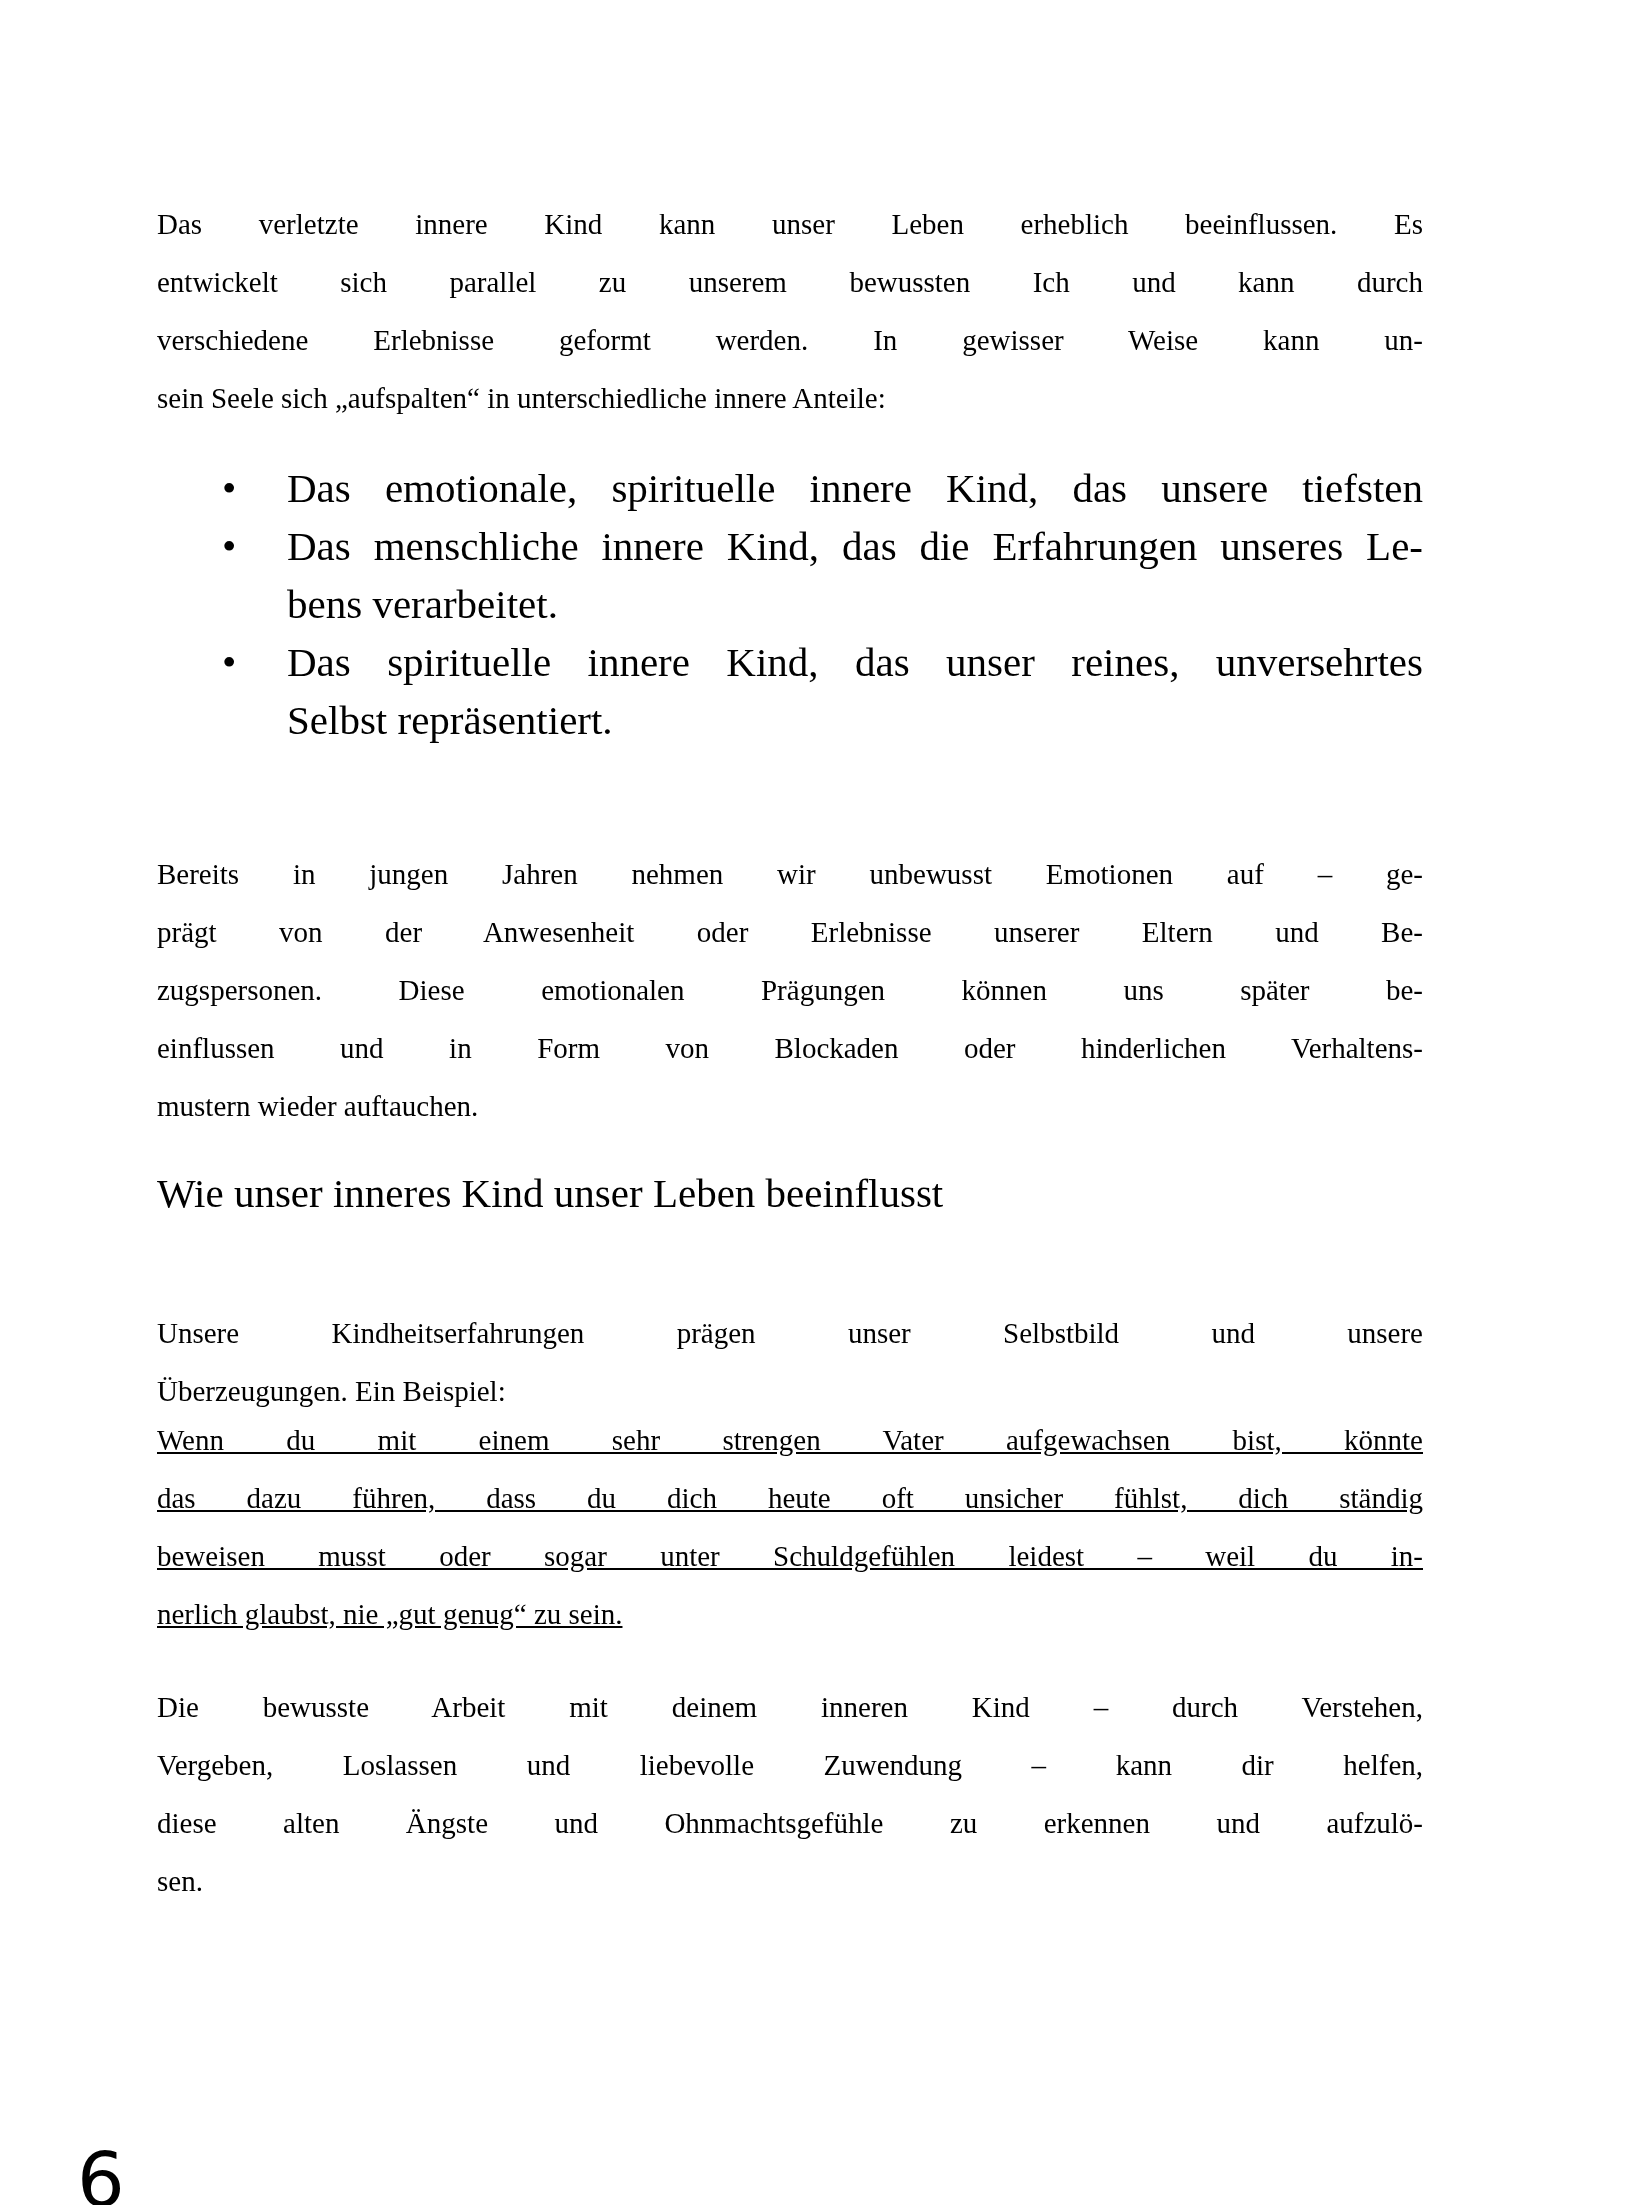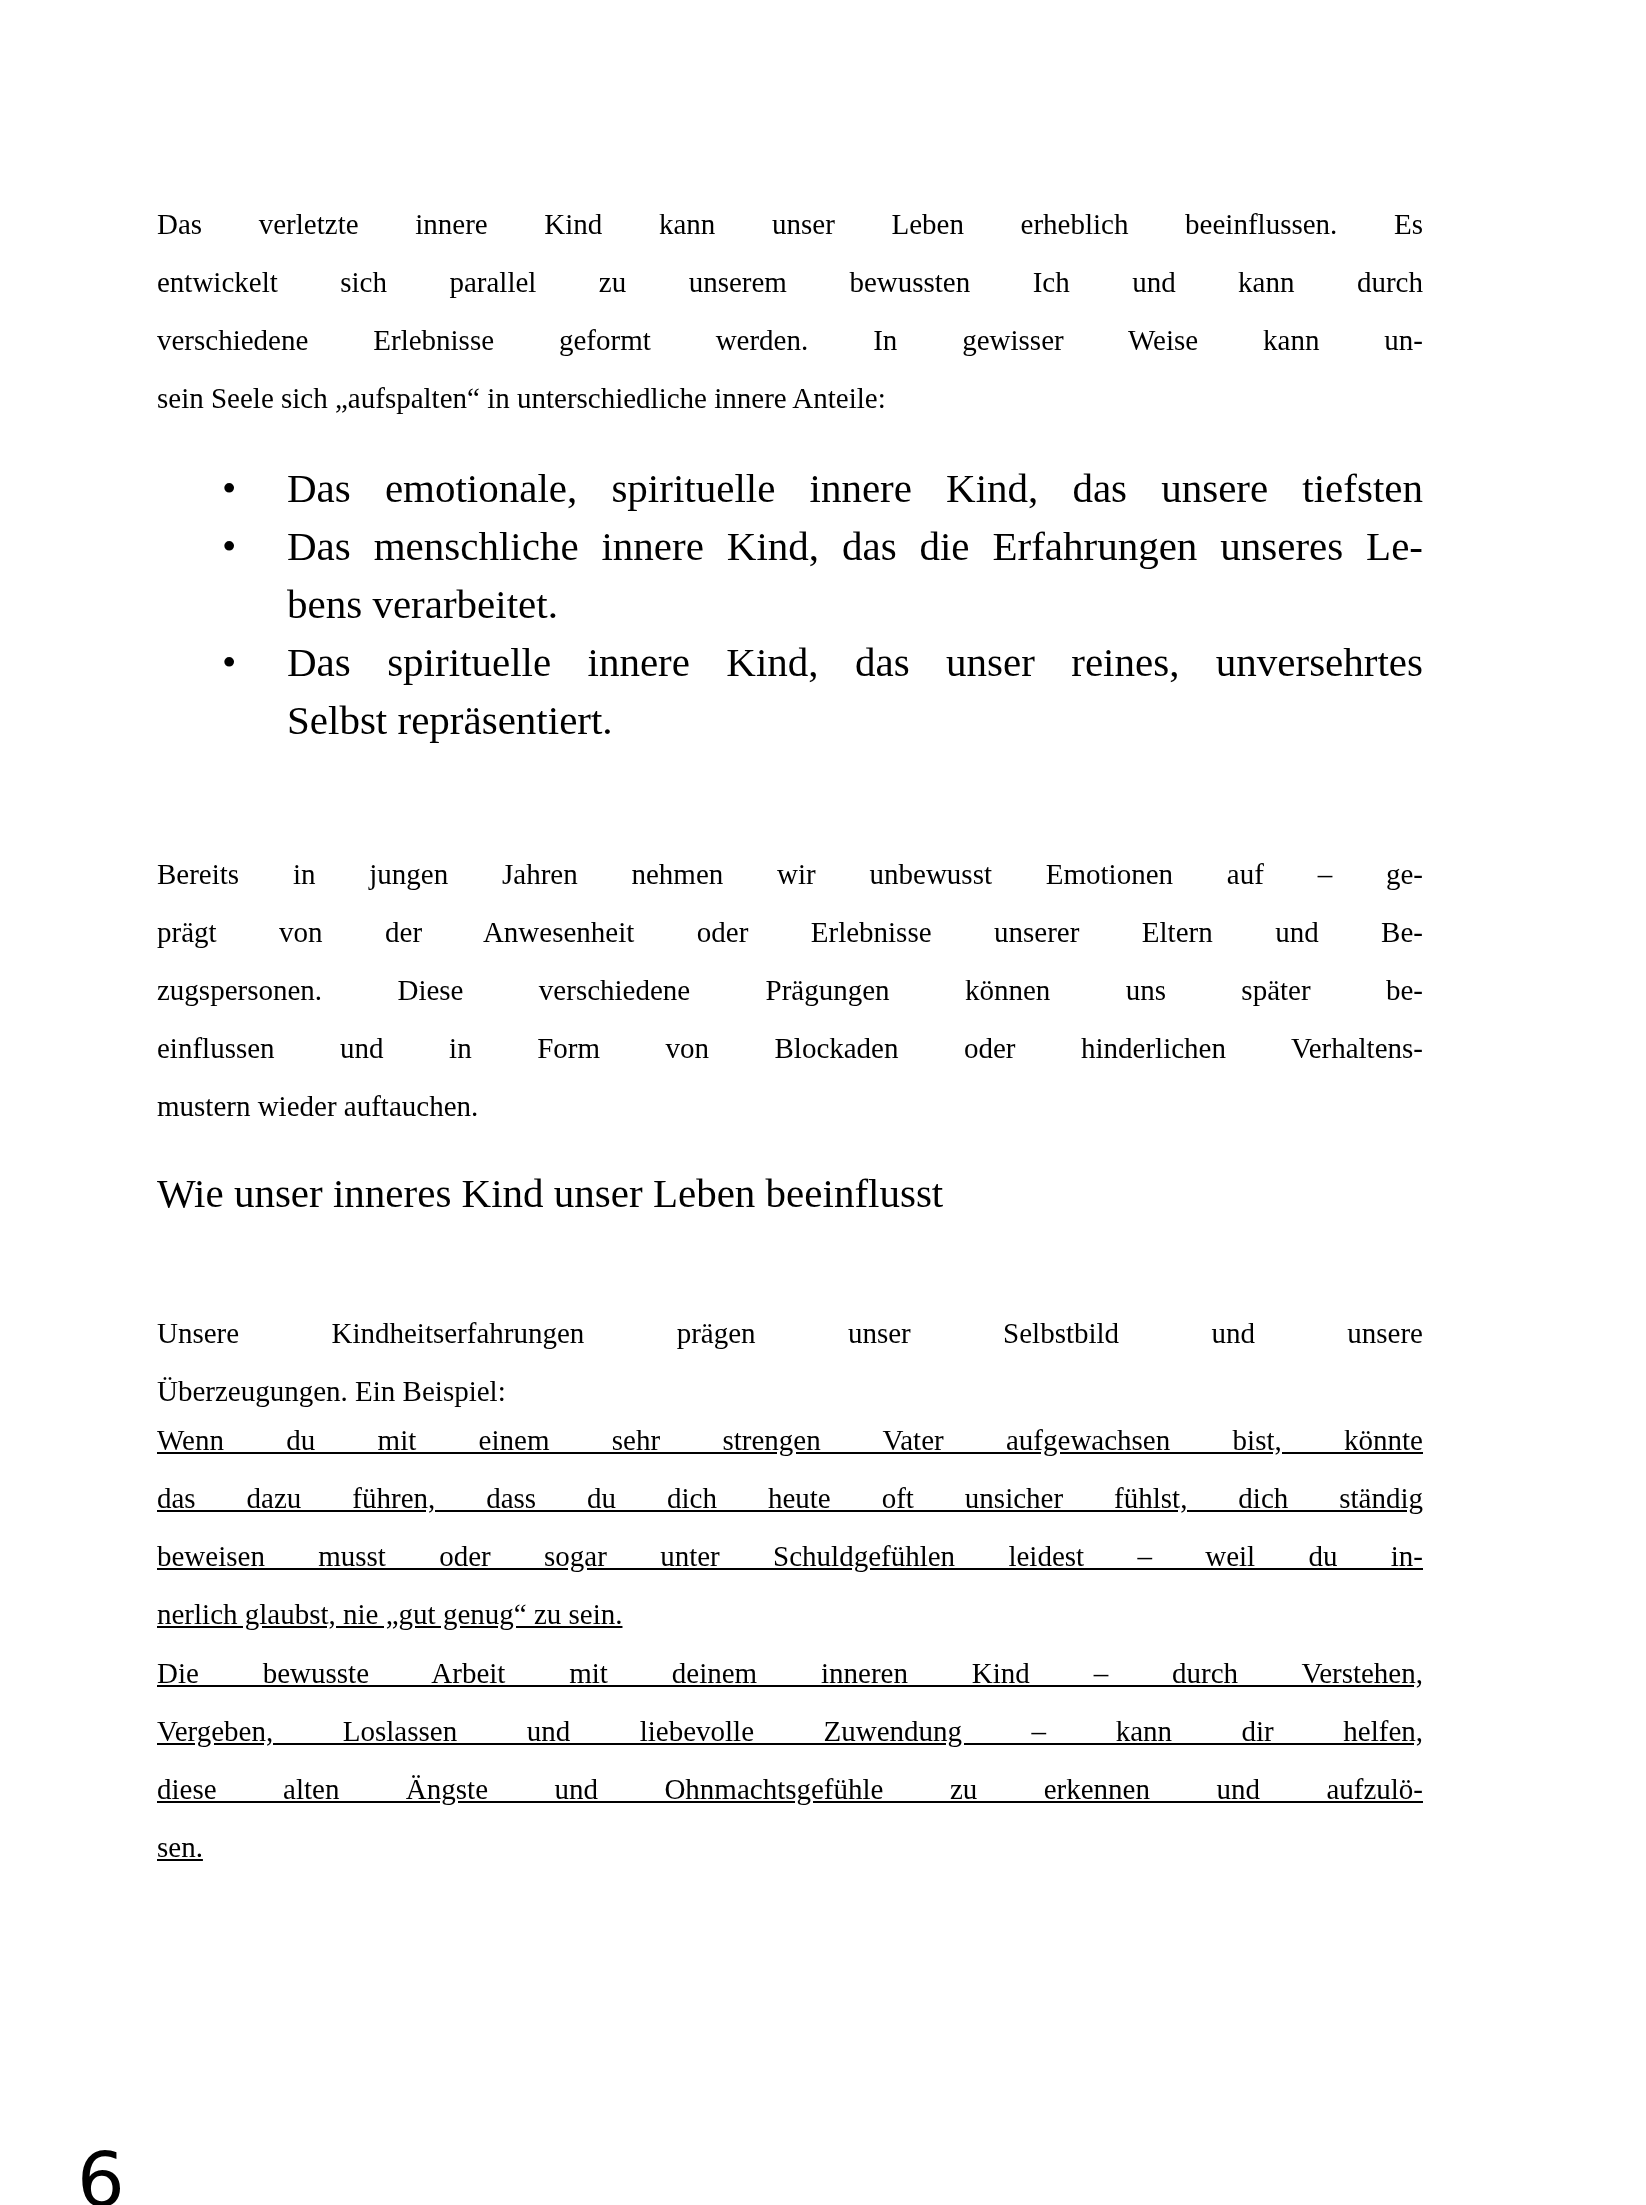--- a/index.html
+++ b/index.html
@@ -103,40 +103,40 @@
     <li class="bullet-item">
       <span class="bullet-dot">•</span>
       <span class="line">Das spirituelle innere Kind, das unser reines, unversehrtes</span>
       <span class="line last">Selbst repräsentiert.</span>
     </li>
   </ul>
 
   <div class="block" style="top:845px;">
     <span class="line">Bereits in jungen Jahren nehmen wir unbewusst Emotionen auf – ge-</span>
     <span class="line">prägt von der Anwesenheit oder Erlebnisse unserer Eltern und Be-</span>
-    <span class="line">zugspersonen. Diese verschiedene Prägungen können uns später be-</span>
+    <span class="line">zugspersonen. Diese emotionalen Prägungen können uns später be-</span>
     <span class="line">einflussen und in Form von Blockaden oder hinderlichen Verhaltens-</span>
     <span class="line last">mustern wieder auftauchen.</span>
   </div>
 
   <div class="heading" style="top:1164px;">Wie unser inneres Kind unser Leben beeinflusst</div>
 
   <div class="block" style="top:1304px;">
     <span class="line">Unsere Kindheitserfahrungen prägen unser Selbstbild und unsere</span>
     <span class="line last">Überzeugungen. Ein Beispiel:</span>
   </div>
 
   <div class="block" style="top:1411px;text-decoration:underline;">
     <span class="line">Wenn du mit einem sehr strengen Vater aufgewachsen bist, könnte</span>
     <span class="line">das dazu führen, dass du dich heute oft unsicher fühlst, dich ständig</span>
     <span class="line">beweisen musst oder sogar unter Schuldgefühlen leidest – weil du in-</span>
     <span class="line last">nerlich glaubst, nie „gut genug“ zu sein.</span>
   </div>
 
-  <div class="block" style="top:1644px;text-decoration:underline;">
+  <div class="block" style="top:1678px;">
     <span class="line">Die bewusste Arbeit mit deinem inneren Kind – durch Verstehen,</span>
     <span class="line">Vergeben, Loslassen und liebevolle Zuwendung – kann dir helfen,</span>
     <span class="line">diese alten Ängste und Ohnmachtsgefühle zu erkennen und aufzulö-</span>
     <span class="line last">sen.</span>
   </div>
 
   <div class="page-number">6</div>
 
 </div>
 

